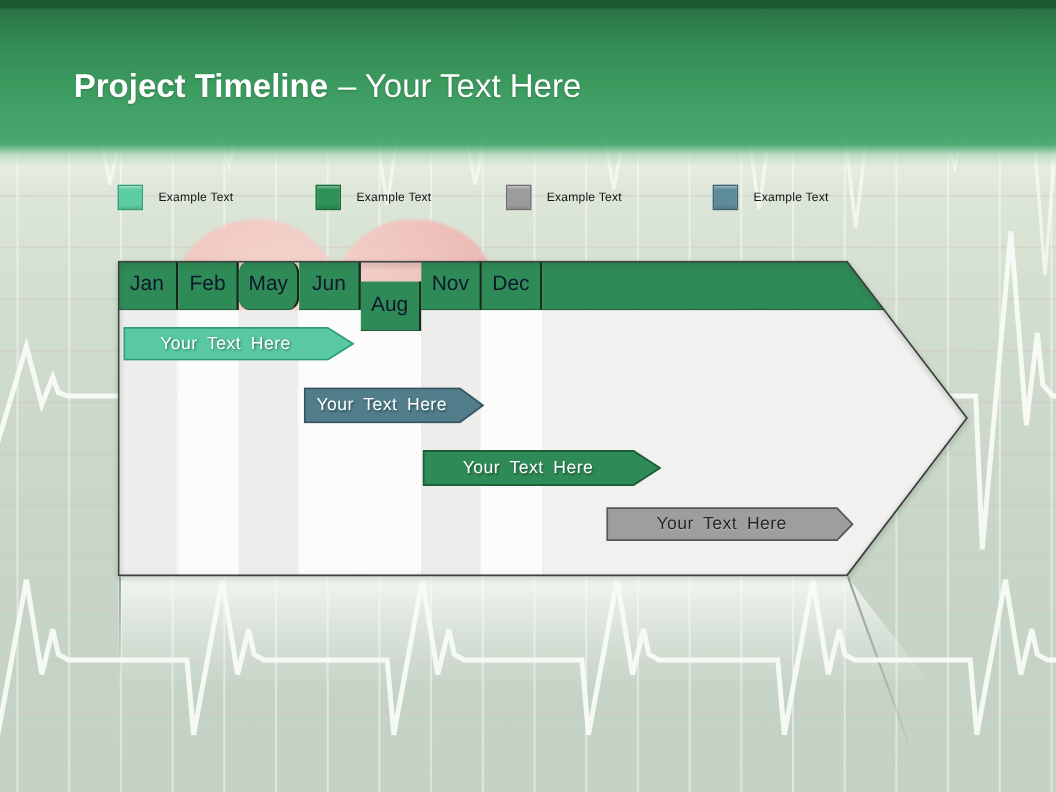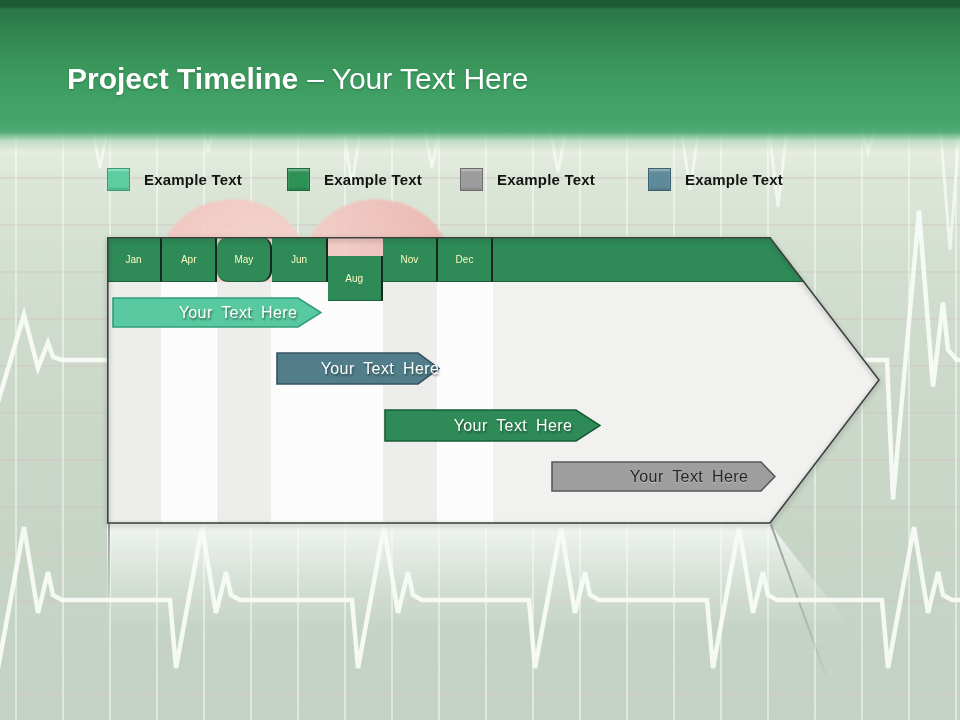--- a/index.html
+++ b/index.html
@@ -42,41 +42,41 @@
   }
   #slide-title{position:absolute;left:67px;top:60px;z-index:6;color:#fff;font-size:30px;line-height:38px;
     text-shadow:0 1px 2px rgba(0,40,15,0.3);white-space:nowrap;}
   #slide-title .t-bold{font-weight:700;margin-right:9px;}
   #slide-title .t-light{font-weight:400;margin-top:12px;}
   
   #legend{position:absolute;left:0;top:0;width:960px;height:0;z-index:6;}
   .legend-item{position:absolute;top:168px;display:flex;align-items:center;}
   .swatch{width:23px;height:23px;border:1px solid #444;box-sizing:border-box;
     box-shadow:inset 0 2px 2px rgba(255,255,255,0.35), inset 0 -2px 2px rgba(0,0,0,0.12);}
-  .legend-label{margin-left:14px;font-size:15px;font-weight:700;color:#141414;letter-spacing:.2px;}
+  .legend-label{margin-left:14px;font-size:11px;font-weight:400;color:#141414;letter-spacing:.2px;}
   
   #timeline{position:absolute;left:107px;top:237px;width:773px;height:286px;z-index:6;}
   #tl-clip{position:absolute;left:0;top:0;width:773px;height:286px;
     clip-path:polygon(0 0,663px 0,773px 143px,663px 286px,0 286px);}
   #month-columns{position:absolute;left:0;top:0;width:773px;height:286px;display:flex;}
   .col{width:55.17px;flex:0 0 55.17px;display:flex;flex-direction:column;}
   .col.filler{flex:1 1 auto;width:auto;}
   .col-head{height:45px;flex:0 0 45px;display:flex;align-items:center;justify-content:center;
-    color:#fef9c3;font-size:10px;border-right:2px solid #16281e;border-bottom:1px solid rgba(15,35,22,0.45);box-sizing:border-box;}
+    color:#0f172a;font-size:19px;border-right:2px solid #16281e;border-bottom:1px solid rgba(15,35,22,0.45);box-sizing:border-box;}
   .col.filler .col-head{border-right:none;}
   .col-body{flex:1 1 auto;border-right:1.5px solid rgba(255,255,255,0.9);box-sizing:border-box;}
   .col-body.odd{background:#ededec;}
   .col-body.even{background:#fcfcfc;}
   .col.filler .col-body{background:#f1f1ef;border-right:none;}
   #bars-layer{position:absolute;left:0;top:0;width:773px;height:286px;}
   .bar{position:absolute;}
   .bar svg{display:block;}
   .bar-label{position:absolute;left:0;top:0;height:100%;display:flex;align-items:center;justify-content:center;
     font-size:16px;letter-spacing:.4px;word-spacing:4px;white-space:nowrap;
-    text-shadow:1px 1.5px 2px rgba(20,40,30,0.55);margin-left:33px;}
+    text-shadow:1px 1.5px 2px rgba(20,40,30,0.55);}
   .bar-label.dark-text{text-shadow:0 1px 1px rgba(255,255,255,0.4);}
   #tl-outline{position:absolute;left:0;top:0;pointer-events:none;
     filter:drop-shadow(0 2px 2.5px rgba(30,50,38,0.45));}
 </style>
 </head>
 <body>
 
 <div id="grid" class="layer"></div>
 
 <svg id="heart" viewBox="0 0 100 90" preserveAspectRatio="none">
@@ -124,21 +124,21 @@
   </div>
 
 <div id="timeline">
   <div id="tl-clip">
     <div id="month-columns">
         <div class="col">
           <div class="col-head" style="background: rgb(46, 139, 87);">Jan</div>
           <div class="col-body odd"></div>
         </div>
         <div class="col">
-          <div class="col-head" style="background: rgb(46, 139, 87);">Apr</div>
+          <div class="col-head" style="background: rgb(46, 139, 87);">Feb</div>
           <div class="col-body even"></div>
         </div>
         <div class="col">
           <div class="col-head" style="background: rgb(46, 139, 87); border-radius: 11px;">May</div>
           <div class="col-body odd"></div>
         </div>
         <div class="col">
           <div class="col-head" style="background: rgb(46, 139, 87);">Jun</div>
           <div class="col-body even"></div>
         </div>

